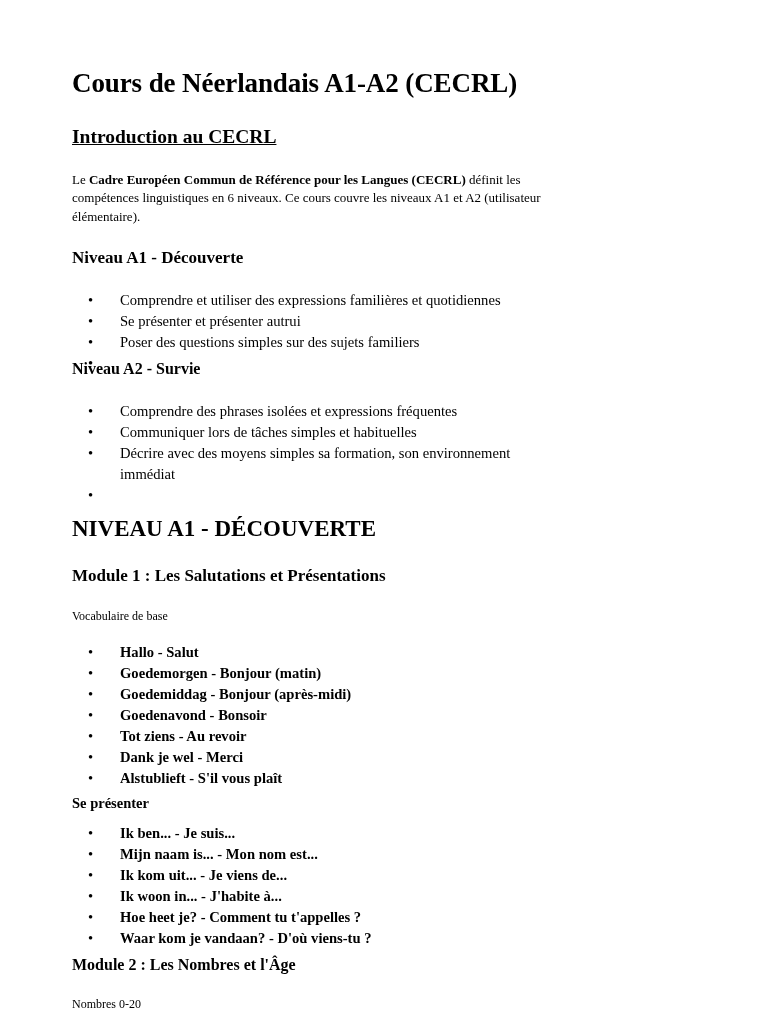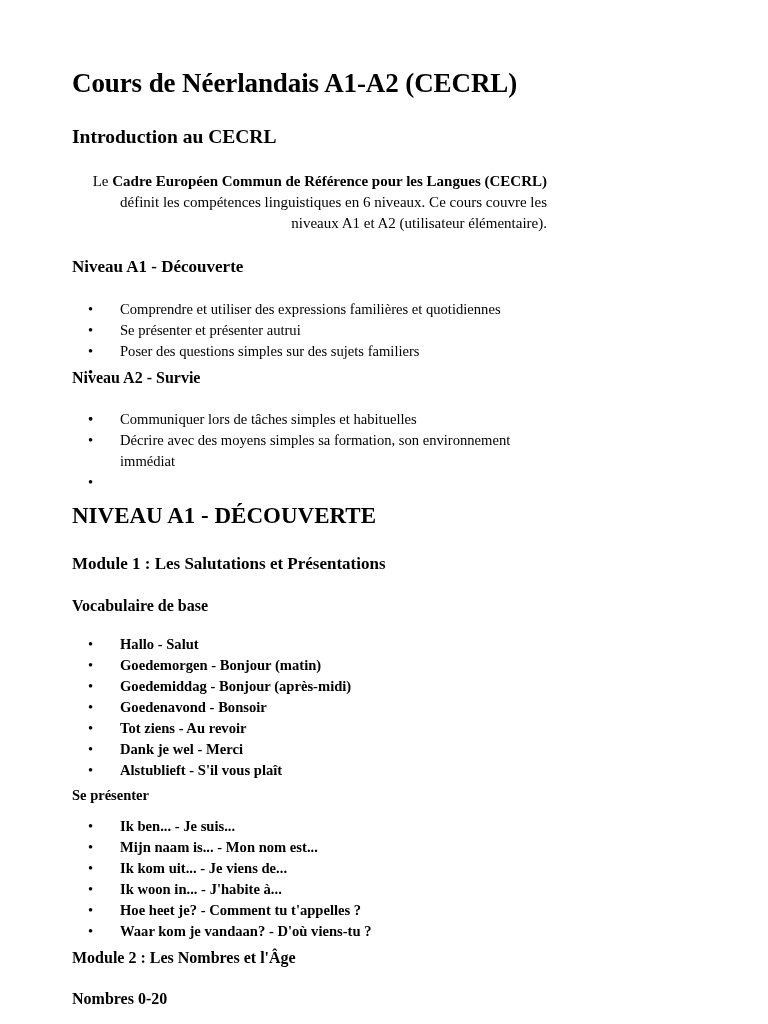--- a/index.html
+++ b/index.html
@@ -31,58 +31,59 @@
     font-weight: bold;
     line-height: 1.16;
     margin: 0 0 26px 0;
     letter-spacing: -0.1px;
   }
   .h2 {
     font-size: 19.5px;
     font-weight: bold;
     line-height: 1.2;
     margin: 0 0 22px 0;
+    text-decoration: underline;
   }
   .h2-caps {
     font-size: 23px;
     font-weight: bold;
     line-height: 1.2;
     margin: 30px 0 24px 0;
   }
   .h3 {
     font-size: 17px;
     font-weight: bold;
     line-height: 1.2;
     margin: 0 0 22px 0;
   }
   .h4 {
-    font-size: 16px;
-    font-weight: bold;
+    font-size: 12px;
+    font-weight: normal;
     line-height: 1.2;
     margin: 0 0 19px 0;
   }
   .h3-tight {
     font-size: 16px;
     font-weight: bold;
     line-height: 1.2;
     margin: 0 0 22px 0;
   }
   .h4-tight {
     font-size: 14.5px;
     font-weight: bold;
     line-height: 1.2;
     margin: 0 0 11px 0;
   }
 
   
   .para {
-    font-size: 15px;
+    font-size: 13px;
     line-height: 1.42;
     margin: 0 0 22px 0;
-    text-align: right;
+    text-align: left;
   }
   .para b { font-weight: bold; }
 
   
   ul.blist {
     list-style: none;
     margin: 0 0 14px 0;
     padding: 0;
   }
   ul.blist.tight-bottom { margin-bottom: 6px; }
@@ -124,21 +125,21 @@
   <ul class="blist tight-bottom">
     <li><span class="bullet">•</span><span>Comprendre et utiliser des expressions familières et quotidiennes</span></li>
     <li><span class="bullet">•</span><span>Se présenter et présenter autrui</span></li>
     <li><span class="bullet">•</span><span>Poser des questions simples sur des sujets familiers</span></li>
     <li><span class="bullet">•</span></li>
   </ul>
 
   <h3 class="h3-tight">Niveau A2 - Survie</h3>
 
   <ul class="blist tight-bottom">
-    <li><span class="bullet">•</span></li>
+    <li><span class="bullet">•</span><span>Comprendre des phrases isolées et expressions fréquentes</span></li>
     <li><span class="bullet">•</span><span>Communiquer lors de tâches simples et habituelles</span></li>
     <li><span class="bullet">•</span><span>Décrire avec des moyens simples sa formation, son environnement immédiat</span></li>
     <li><span class="bullet">•</span></li>
   </ul>
 
   <h2 class="h2-caps">NIVEAU A1 - DÉCOUVERTE</h2>
 
   <h3 class="h3">Module 1 : Les Salutations et Présentations</h3>
 
   <h4 class="h4">Vocabulaire de base</h4>

